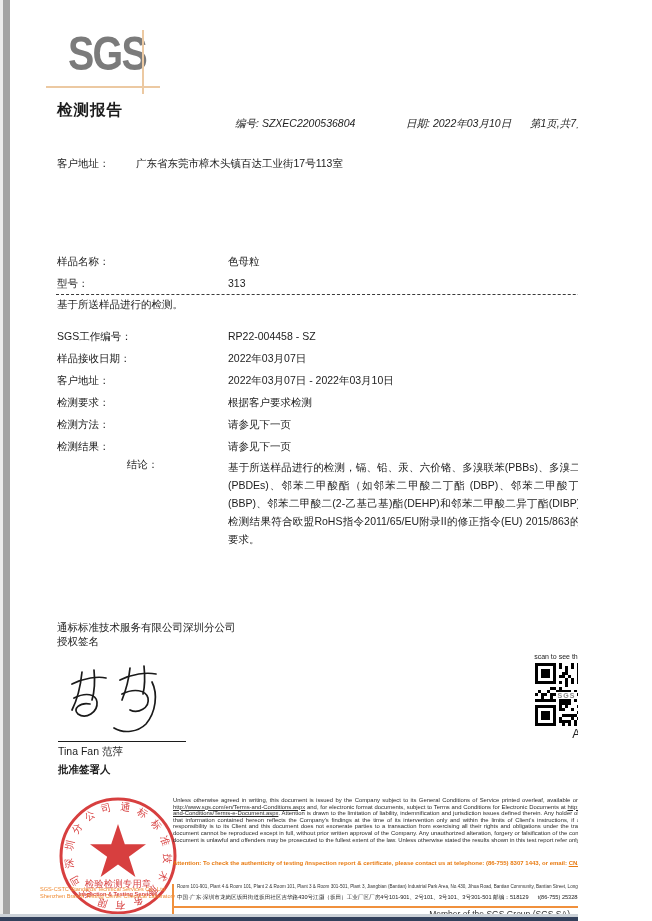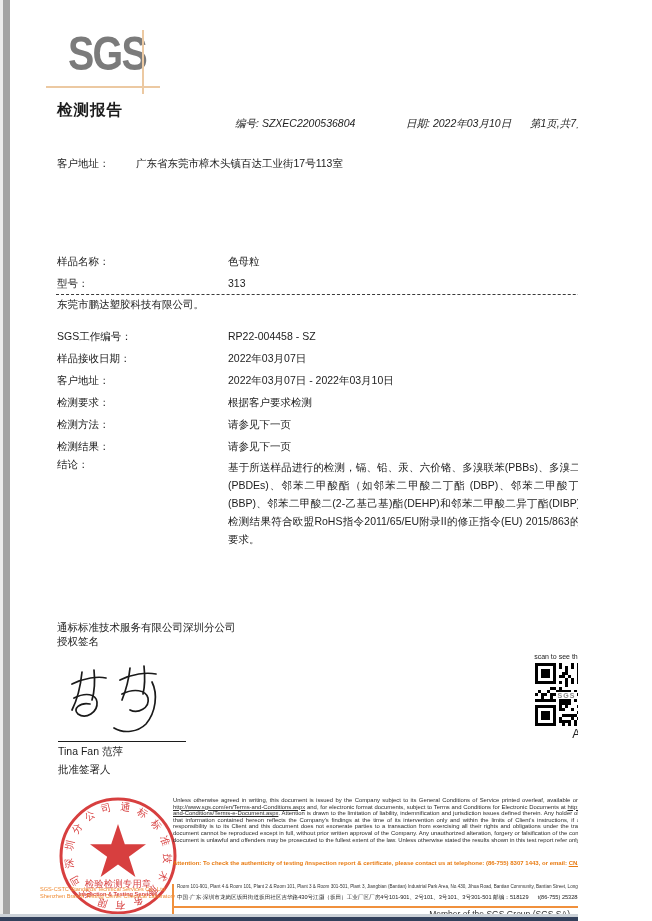--- a/index.html
+++ b/index.html
@@ -28,29 +28,29 @@
   .client-block .lbl{width:79px;}
   .sample-block{position:absolute;left:57px;top:212px;margin-top:43px;}
   .sample-block .row{margin-bottom:8px;}
   .sample-block .lbl{width:171px;}
   .note{font-size:10.5px;margin-top:1px;}
   .dashed{position:absolute;left:56px;top:294px;width:590px;height:0;border-top:1.6px dashed #3a3a3a;}
   .job-block{position:absolute;left:57px;top:330px;}
   .job-block .row{margin-bottom:8.5px;}
   .job-block .lbl{width:171px;}
   .conclusion-row{position:absolute;left:57px;top:458px;display:flex;font-size:10.5px;}
-  .conclusion-row .lbl{width:171px;}
+  .conclusion-row .lbl{width:171px;text-align:center;}
   .conclusion-row .val{width:374px;line-height:18px;text-align:justify;}
 
   
   .sig-company{position:absolute;left:57px;top:620px;font-size:10.5px;line-height:14px;}
   .sig-art{position:absolute;left:62px;top:664px;}
   .sig-line{position:absolute;left:58px;top:741px;width:128px;height:0;border-top:1.5px solid #1c1c1c;}
   .sig-name{position:absolute;left:58px;top:745px;font-size:10.5px;}
-  .sig-role{position:absolute;left:58px;top:763px;font-size:10.5px;}
+  .sig-role{position:absolute;left:58px;top:763px;font-size:10.5px;font-weight:bold;}
 
   
   .qr-label{position:absolute;left:505px;top:653px;width:126px;text-align:center;font-size:7px;color:#222;}
   .qr-box{position:absolute;left:535px;top:663px;display:grid;grid-template-columns:repeat(21,3px);
           grid-auto-rows:3px;background:#fff;}
   .qr-box .c1{background:#000;}
   .qr-overlay{position:absolute;left:535px;top:684px;width:63px;text-align:center;}
   .qr-overlay span{background:#fff;color:#8a8a8a;font-size:7px;font-weight:bold;padding:0 2px;letter-spacing:1px;}
   .qr-code-text{position:absolute;left:505px;top:727px;width:126px;text-align:right;font-size:12px;color:#222;}
 
@@ -100,21 +100,21 @@
 
   <div class="sample-block">
     <div class="row">
       <span class="lbl">样品名称：</span>
       <span>色母粒</span>
     </div>
     <div class="row">
       <span class="lbl">型号：</span>
       <span>313</span>
     </div>
-    <div class="note">东莞市鹏达塑胶科技有限公司。</div>
+    <div class="note">基于所送样品进行的检测。</div>
   </div>
 
   <div class="dashed"></div>
 
   <div class="job-block">
     <div class="row">
       <span class="lbl">SGS工作编号：</span>
       <span>RP22-004458 - SZ</span>
     </div>
     <div class="row">

